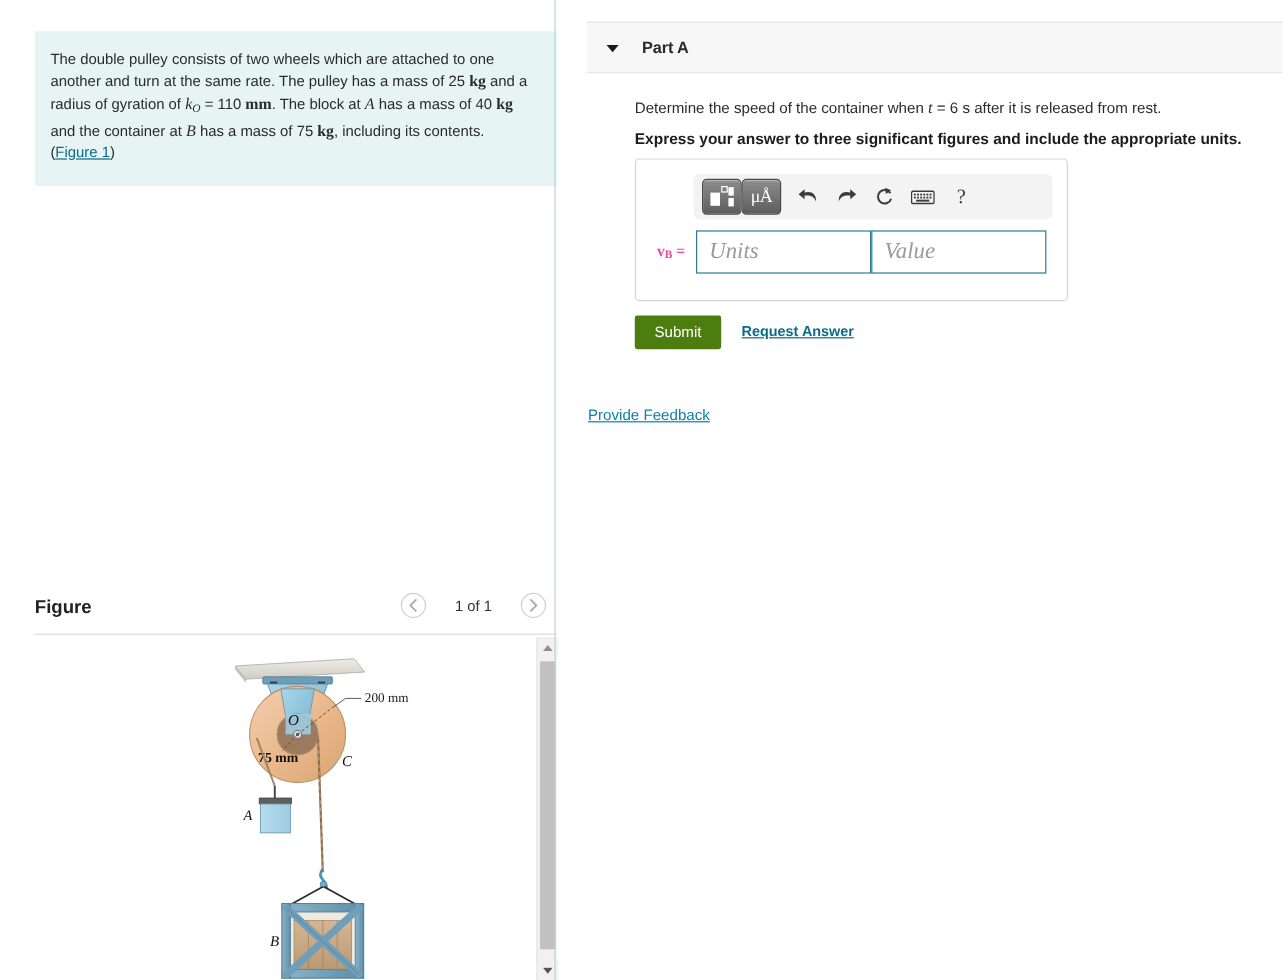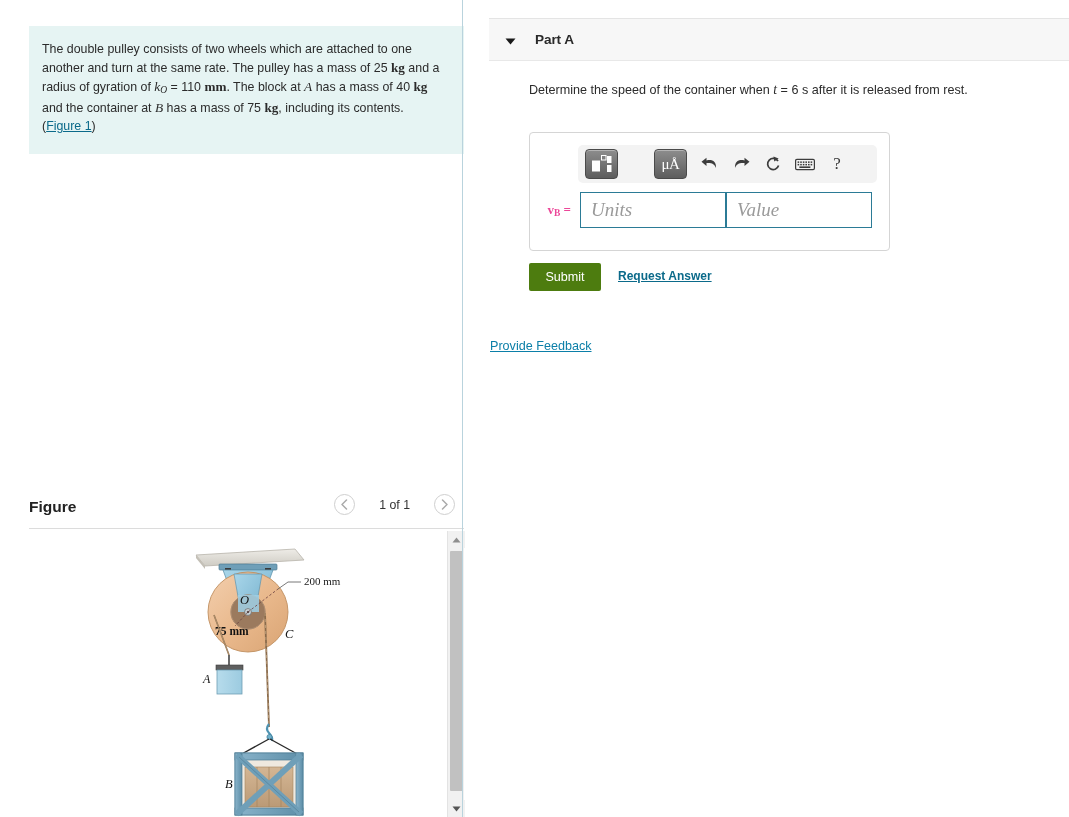--- a/index.html
+++ b/index.html
@@ -111,21 +111,20 @@
   }
   .tb-btn {
     width: 33px; height: 30px; border-radius: 4px;
     display:flex; align-items:center; justify-content:center;
     cursor:pointer; flex: none;
   }
   .tb-btn.dark {
     background: linear-gradient(#8d8d8d, #5d5d5d);
     border: 1px solid #4a4a4a;
     box-shadow: inset 0 1px 0 rgba(255,255,255,.35);
-    margin-left: 36px;
   }
   .tb-btn.dark:first-child { margin-left: 7px; }
   .tb-btn.plain { width: 32px; color:#3c3c3c; }
   .tb-sep { width: 6px; flex:none; }
   .muA { color:#fff; font-family:"Liberation Serif", serif; font-size: 15px; letter-spacing:-0.5px;}
   .qmark { font-size: 17px; color:#3a3a3a; font-family:"Liberation Serif", serif; }
 
   .ans-row { position:absolute; left: 0; top: 59px; width:100%; display:flex; align-items:center; }
   .ans-label {
     width: 48px; text-align:right; padding-right: 7px;
@@ -325,20 +324,21 @@
         <svg width="11" height="7" viewBox="0 0 11 7">
             <polygon points="0.5,0.5 10.5,0.5 5.5,6.5" fill="#1a1a1a"></polygon>
           </svg>
       </span>
       <span class="part-title">Part A</span>
     </div>
 
     <div class="q-line1">
       <span>Determine the speed of the container when </span><span class="mi">t</span><span> = 6</span><span>  s after it is released from rest.</span>
     </div>
+    <div class="q-line2">Express your answer to three significant figures and include the appropriate units.</div>
 
     <div class="answer-box">
       <div class="ans-toolbar">
 
         <div class="tb-btn dark">
           <svg width="21" height="18" viewBox="0 0 21 18">
             <rect x="1" y="5.5" width="8" height="11" fill="#ffffff"></rect>
             <rect x="10.5" y="0.5" width="4.5" height="4.5" fill="none" stroke="#ffffff" stroke-width="1"></rect>
             <rect x="16" y="1" width="4.5" height="7" fill="#ffffff"></rect>
             <rect x="16" y="10" width="4.5" height="7" fill="#ffffff"></rect>

